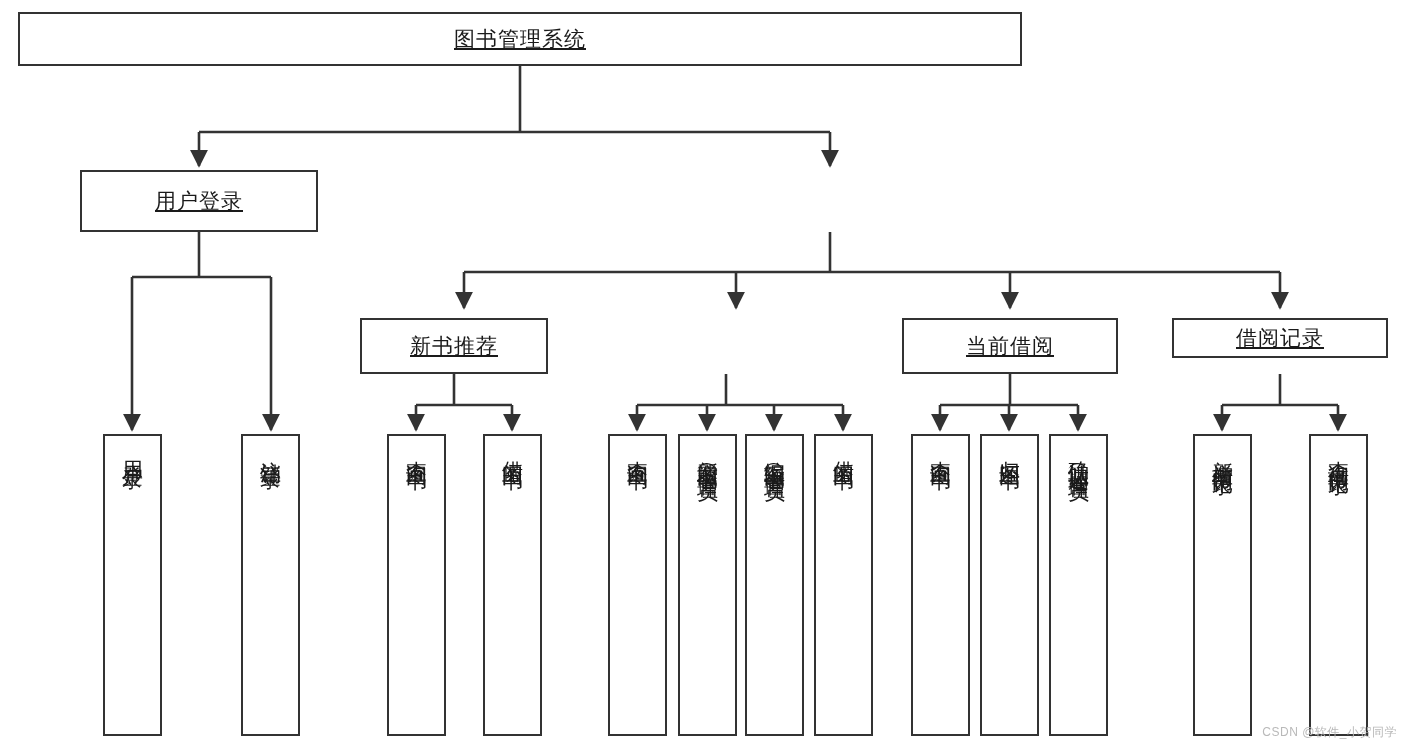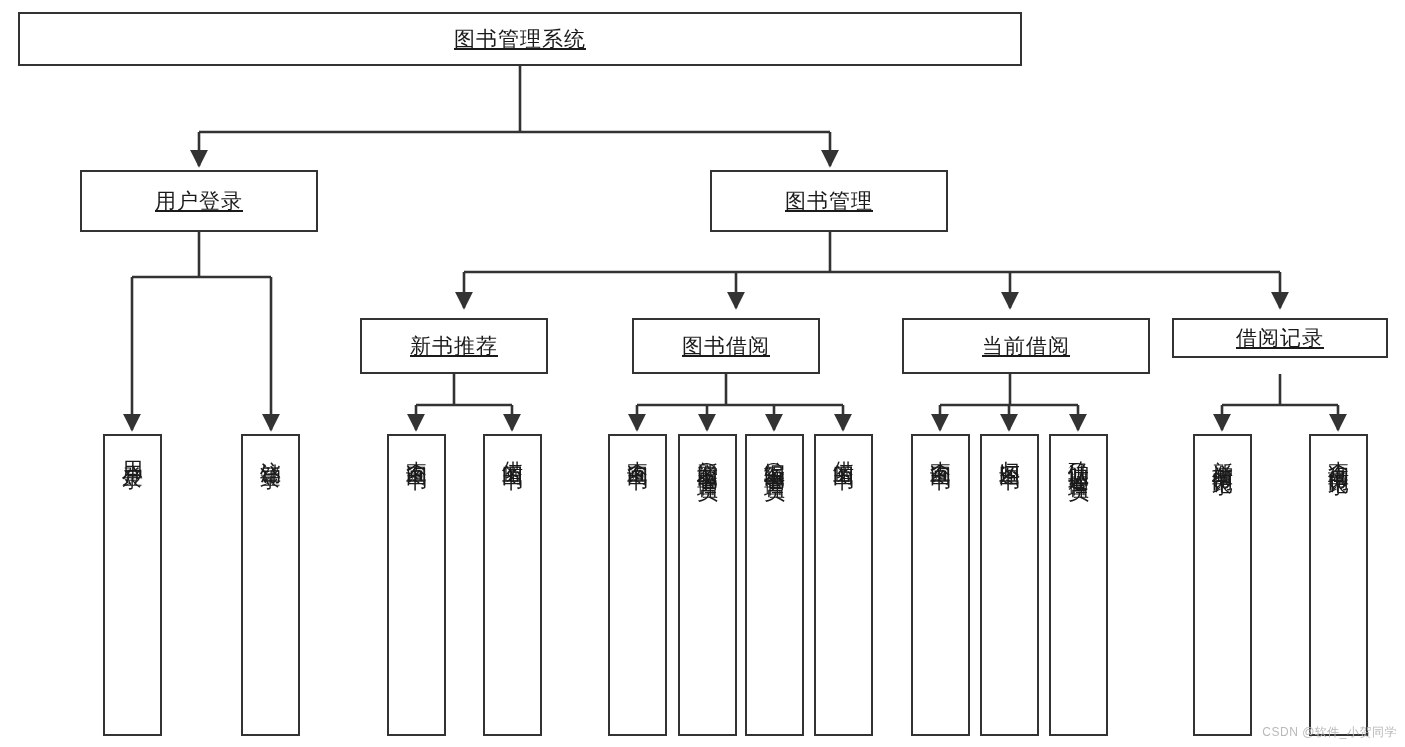--- a/index.html
+++ b/index.html
@@ -121,31 +121,25 @@
     </g>
   </svg>
 
   <div class="node horiz" style="left:18px; top:12px; width:1004px; height:54px;">
     <span>图书管理系统</span>
   </div>
 
   <div class="node horiz" style="left:80px; top:170px; width:238px; height:62px;">
     <span>用户登录</span>
   </div>
-  <div class="node horiz" style="left:710px; top:170px; width:238px; height:62px;">
-    <span>图书管理</span>
-  </div>
 
   <div class="node horiz" style="left:360px; top:318px; width:188px; height:56px;text-align:right;">
     <span>新书推荐</span>
   </div>
-  <div class="node horiz" style="left:632px; top:318px; width:188px; height:56px;">
-    <span>图书借阅</span>
-  </div>
-  <div class="node horiz" style="left:902px; top:318px; width:248px; height:56px;">
+  <div class="node horiz" style="left:902px; top:318px; width:216px; height:56px;">
     <span>当前借阅</span>
   </div>
   <div class="node horiz" style="left:1172px; top:318px; width:216px; height:40px;">
     <span>借阅记录</span>
   </div>
 
   <div class="node vert" style="left:103px; top:434px; width:59px; height:302px;">
     <span class="vtext">用户登录</span>
   </div>
   <div class="node vert" style="left:241px; top:434px; width:59px; height:302px;">

